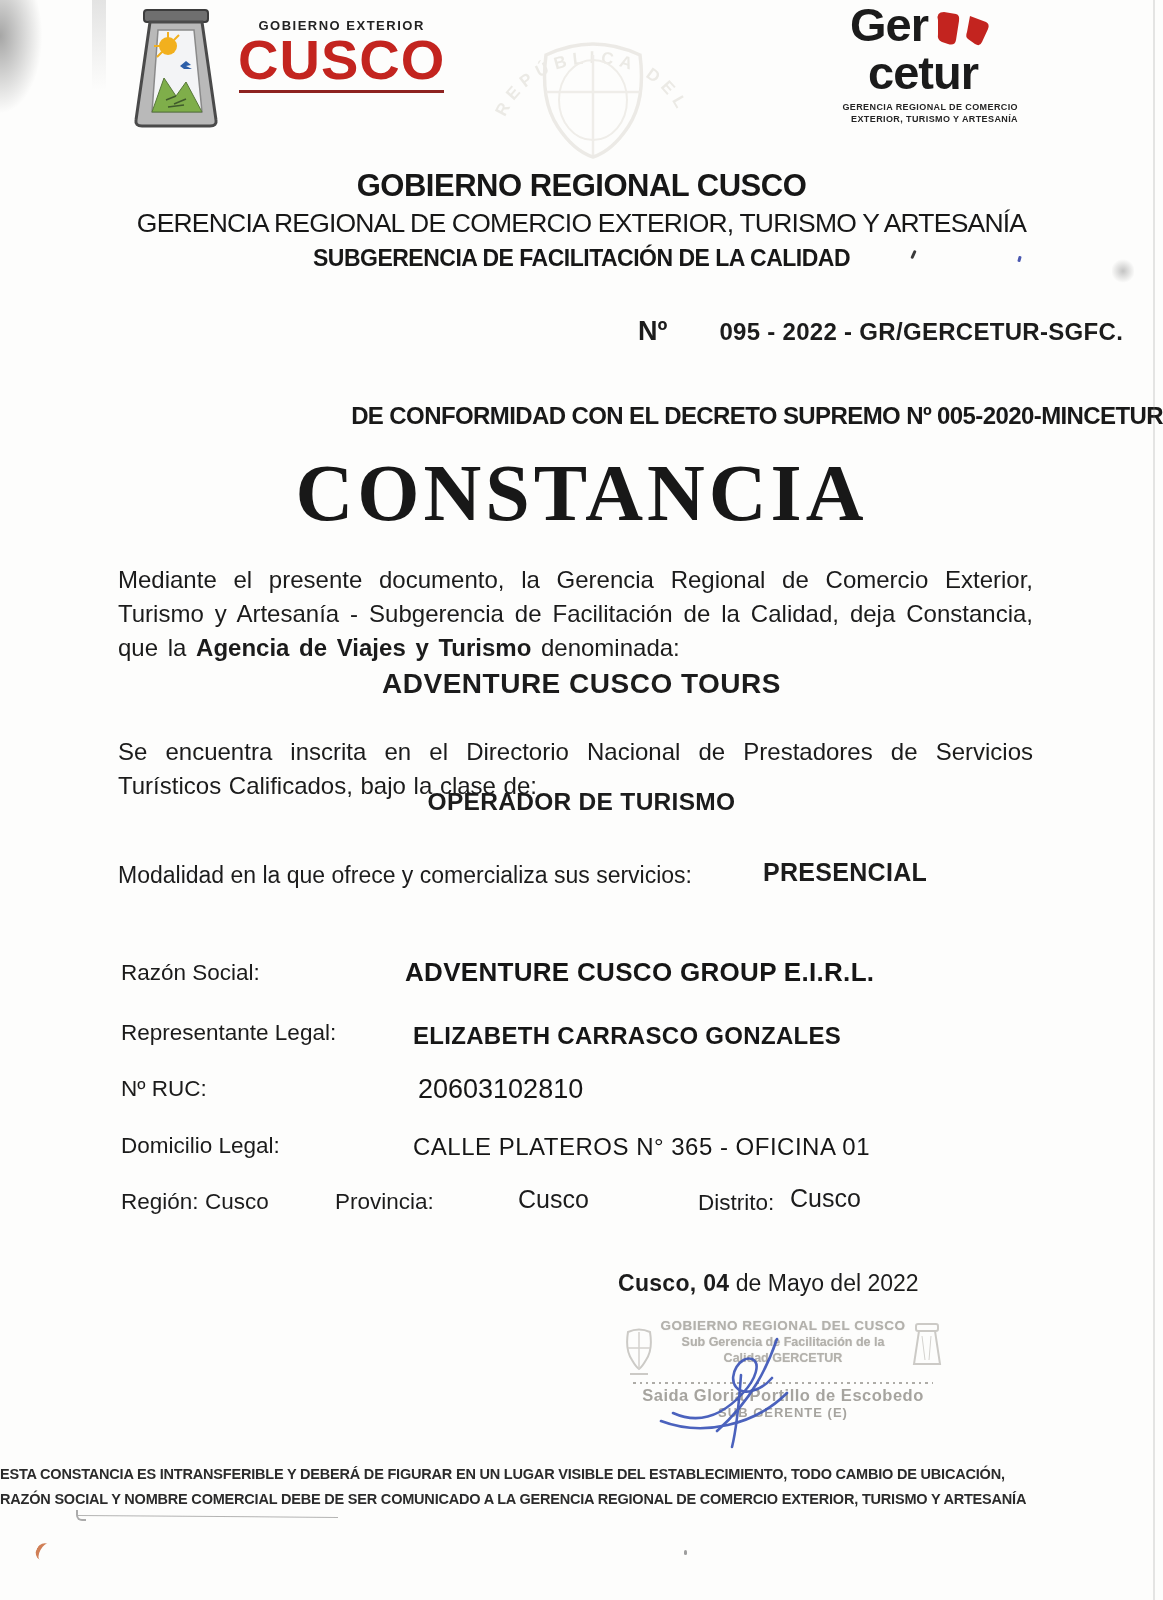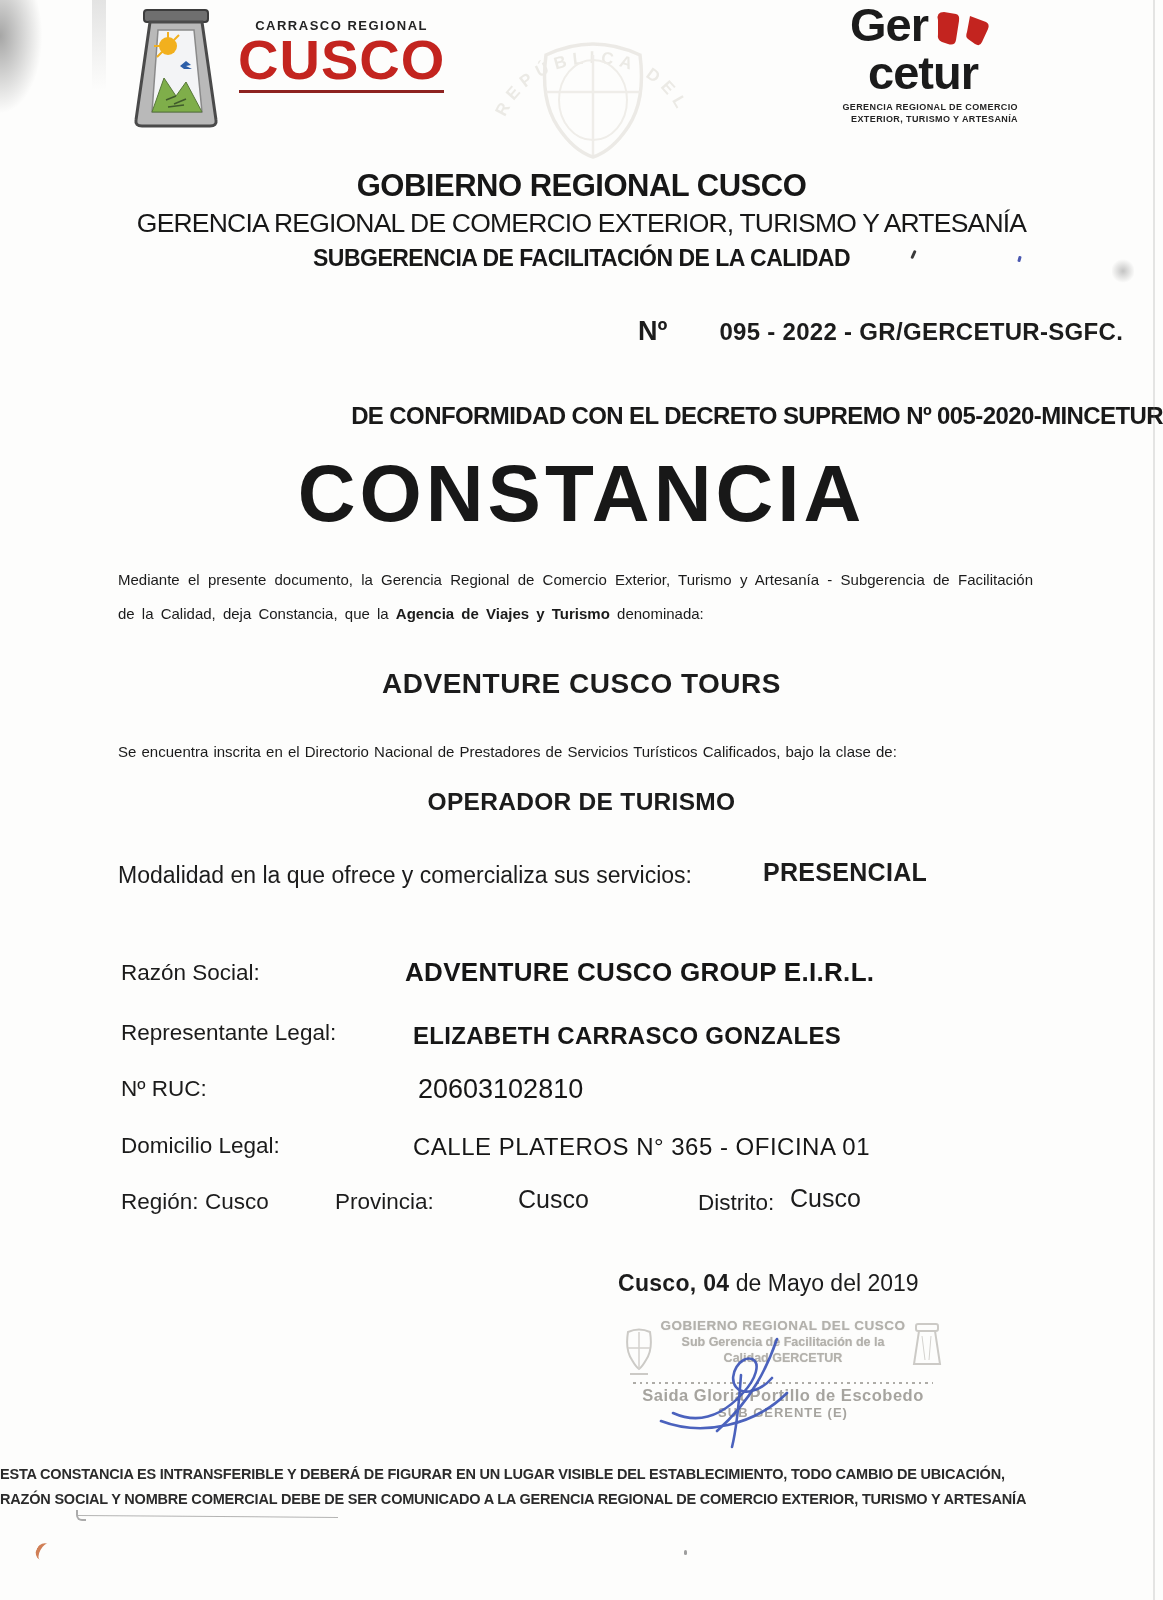--- a/index.html
+++ b/index.html
@@ -27,24 +27,24 @@
   .h2{top:208px;font-size:26.5px;font-weight:400;letter-spacing:-0.8px;}
   .h3{top:245px;font-size:23px;font-weight:800;letter-spacing:-0.5px;}
   
   .numline{position:absolute;left:638px;top:316px;display:flex;align-items:baseline;}
   .num-label{font-size:27px;font-weight:800;margin-right:52px;}
   .num-value{font-size:24px;font-weight:800;letter-spacing:0.3px;}
   
   .conformity{position:absolute;left:0;top:402px;width:100%;text-align:right;
               font-size:24px;font-weight:600;letter-spacing:-0.6px;color:#191919;}
   .big-title{position:absolute;left:0;top:448px;width:100%;text-align:center;
-             font-family:Liberation Sans, sans-serif;font-size:80px;font-weight:700;
+             font-family:Liberation Serif, serif;font-size:80px;font-weight:700;
              letter-spacing:4px;color:#181818;}
   
-  .para{position:absolute;left:118px;width:915px;font-size:15px;line-height:34px;
+  .para{position:absolute;left:118px;width:915px;font-size:24px;line-height:34px;
         text-align:justify;color:#1b1b1b;word-spacing:3px;}
   .p1{top:563px;}
   .p2{top:735px;word-spacing:1px;}
   .bold{font-weight:700;}
   .agency{position:absolute;left:0;top:668px;width:100%;text-align:center;
           font-size:28px;font-weight:800;letter-spacing:0.5px;}
   .classname{position:absolute;left:0;top:788px;width:100%;text-align:center;
              font-size:24.5px;font-weight:800;letter-spacing:0.3px;}
   
   .modality-label{position:absolute;left:118px;top:862px;font-size:23px;}
@@ -125,21 +125,21 @@
       <rect x="16" y="2" width="64" height="12" rx="3" fill="#6f6f6f" stroke="#3c3c3c" stroke-width="2"></rect>
       <path d="M 22 14 L 74 14 L 88 112 Q 89 118 82 118 L 14 118 Q 7 118 8 112 Z" fill="#b9b9b9" stroke="#4a4a4a" stroke-width="3"></path>
       <path d="M 30 22 L 66 22 L 74 104 L 24 104 Z" fill="#f3f4f6" stroke="#8a8a8a" stroke-width="1.5"></path>
       <circle cx="40" cy="38" r="9" fill="#f2b01e"></circle>
       <path d="M 40 30 l 0 -6 M 32 38 l -6 0 M 46 32 l 5 -5 M 34 44 l -5 5" stroke="#f2b01e" stroke-width="2"></path>
       <path d="M 52 58 l 6 -5 l 5 4 l -5 1 l 6 3 l -8 0 z" fill="#2d5fa8"></path>
       <path d="M 24 104 L 36 70 L 48 88 L 58 74 L 74 104 Z" fill="#7fae4a" stroke="#57773a" stroke-width="1"></path>
       <path d="M 38 92 l 10 -4 M 46 96 l 12 -5 M 40 99 l 16 -2" stroke="#3f5a2c" stroke-width="1.5"></path>
     </svg>
     <div class="text">
-      <div class="gr-label">CARRASCO REGIONAL</div>
+      <div class="gr-label">GOBIERNO EXTERIOR</div>
       <div class="gr-cusco">CUSCO</div>
       <div class="gr-underline"></div>
     </div>
   </div>
 
   <div class="logo-right">
     <div class="gercetur-row">
       <span class="gercetur-word">Ger</span>
       <svg width="64" height="48" viewBox="0 0 64 48" style="margin-left:4px">
         <path d="M 6 14 Q 4 6 12 6 L 24 8 Q 28 9 27 15 L 24 34 Q 23 40 16 38 L 10 36 Q 5 34 6 28 Z" fill="#c3241f"></path>
@@ -192,21 +192,21 @@
 
   <div class="loc">
     <span class="l-region">Región:</span>
     <span class="v-region">Cusco</span>
     <span class="l-prov">Provincia:</span>
     <span class="v-prov">Cusco</span>
     <span class="l-dist">Distrito:</span>
     <span class="v-dist">Cusco</span>
   </div>
 
-  <div class="dateline"><span class="bold">Cusco, 04</span><span> de  Mayo  del 2019</span></div>
+  <div class="dateline"><span class="bold">Cusco, 04</span><span> de  Mayo  del 2022</span></div>
 
   <div class="stamp">
     <svg class="emblem emblem-left" width="38" height="52" viewBox="0 0 38 52">
       <path d="M 8 4 q 11 -5 22 0 q 3 18 -4 28 q -4 7 -7 9 q -3 -2 -7 -9 q -7 -10 -4 -28 z" fill="none" stroke="#bcbab5" stroke-width="2"></path>
       <path d="M 8 20 h 22 M 19 4 v 37" stroke="#c6c4bf" stroke-width="1.5"></path>
       <path d="M 10 46 h 18" stroke="#bcbab5" stroke-width="2"></path>
     </svg>
     <svg class="emblem emblem-right" width="34" height="46" viewBox="0 0 34 46">
       <rect x="6" y="2" width="22" height="7" rx="2" fill="none" stroke="#bcbab5" stroke-width="2"></rect>
       <path d="M 9 9 L 25 9 L 30 42 L 4 42 Z" fill="none" stroke="#bcbab5" stroke-width="2"></path>

